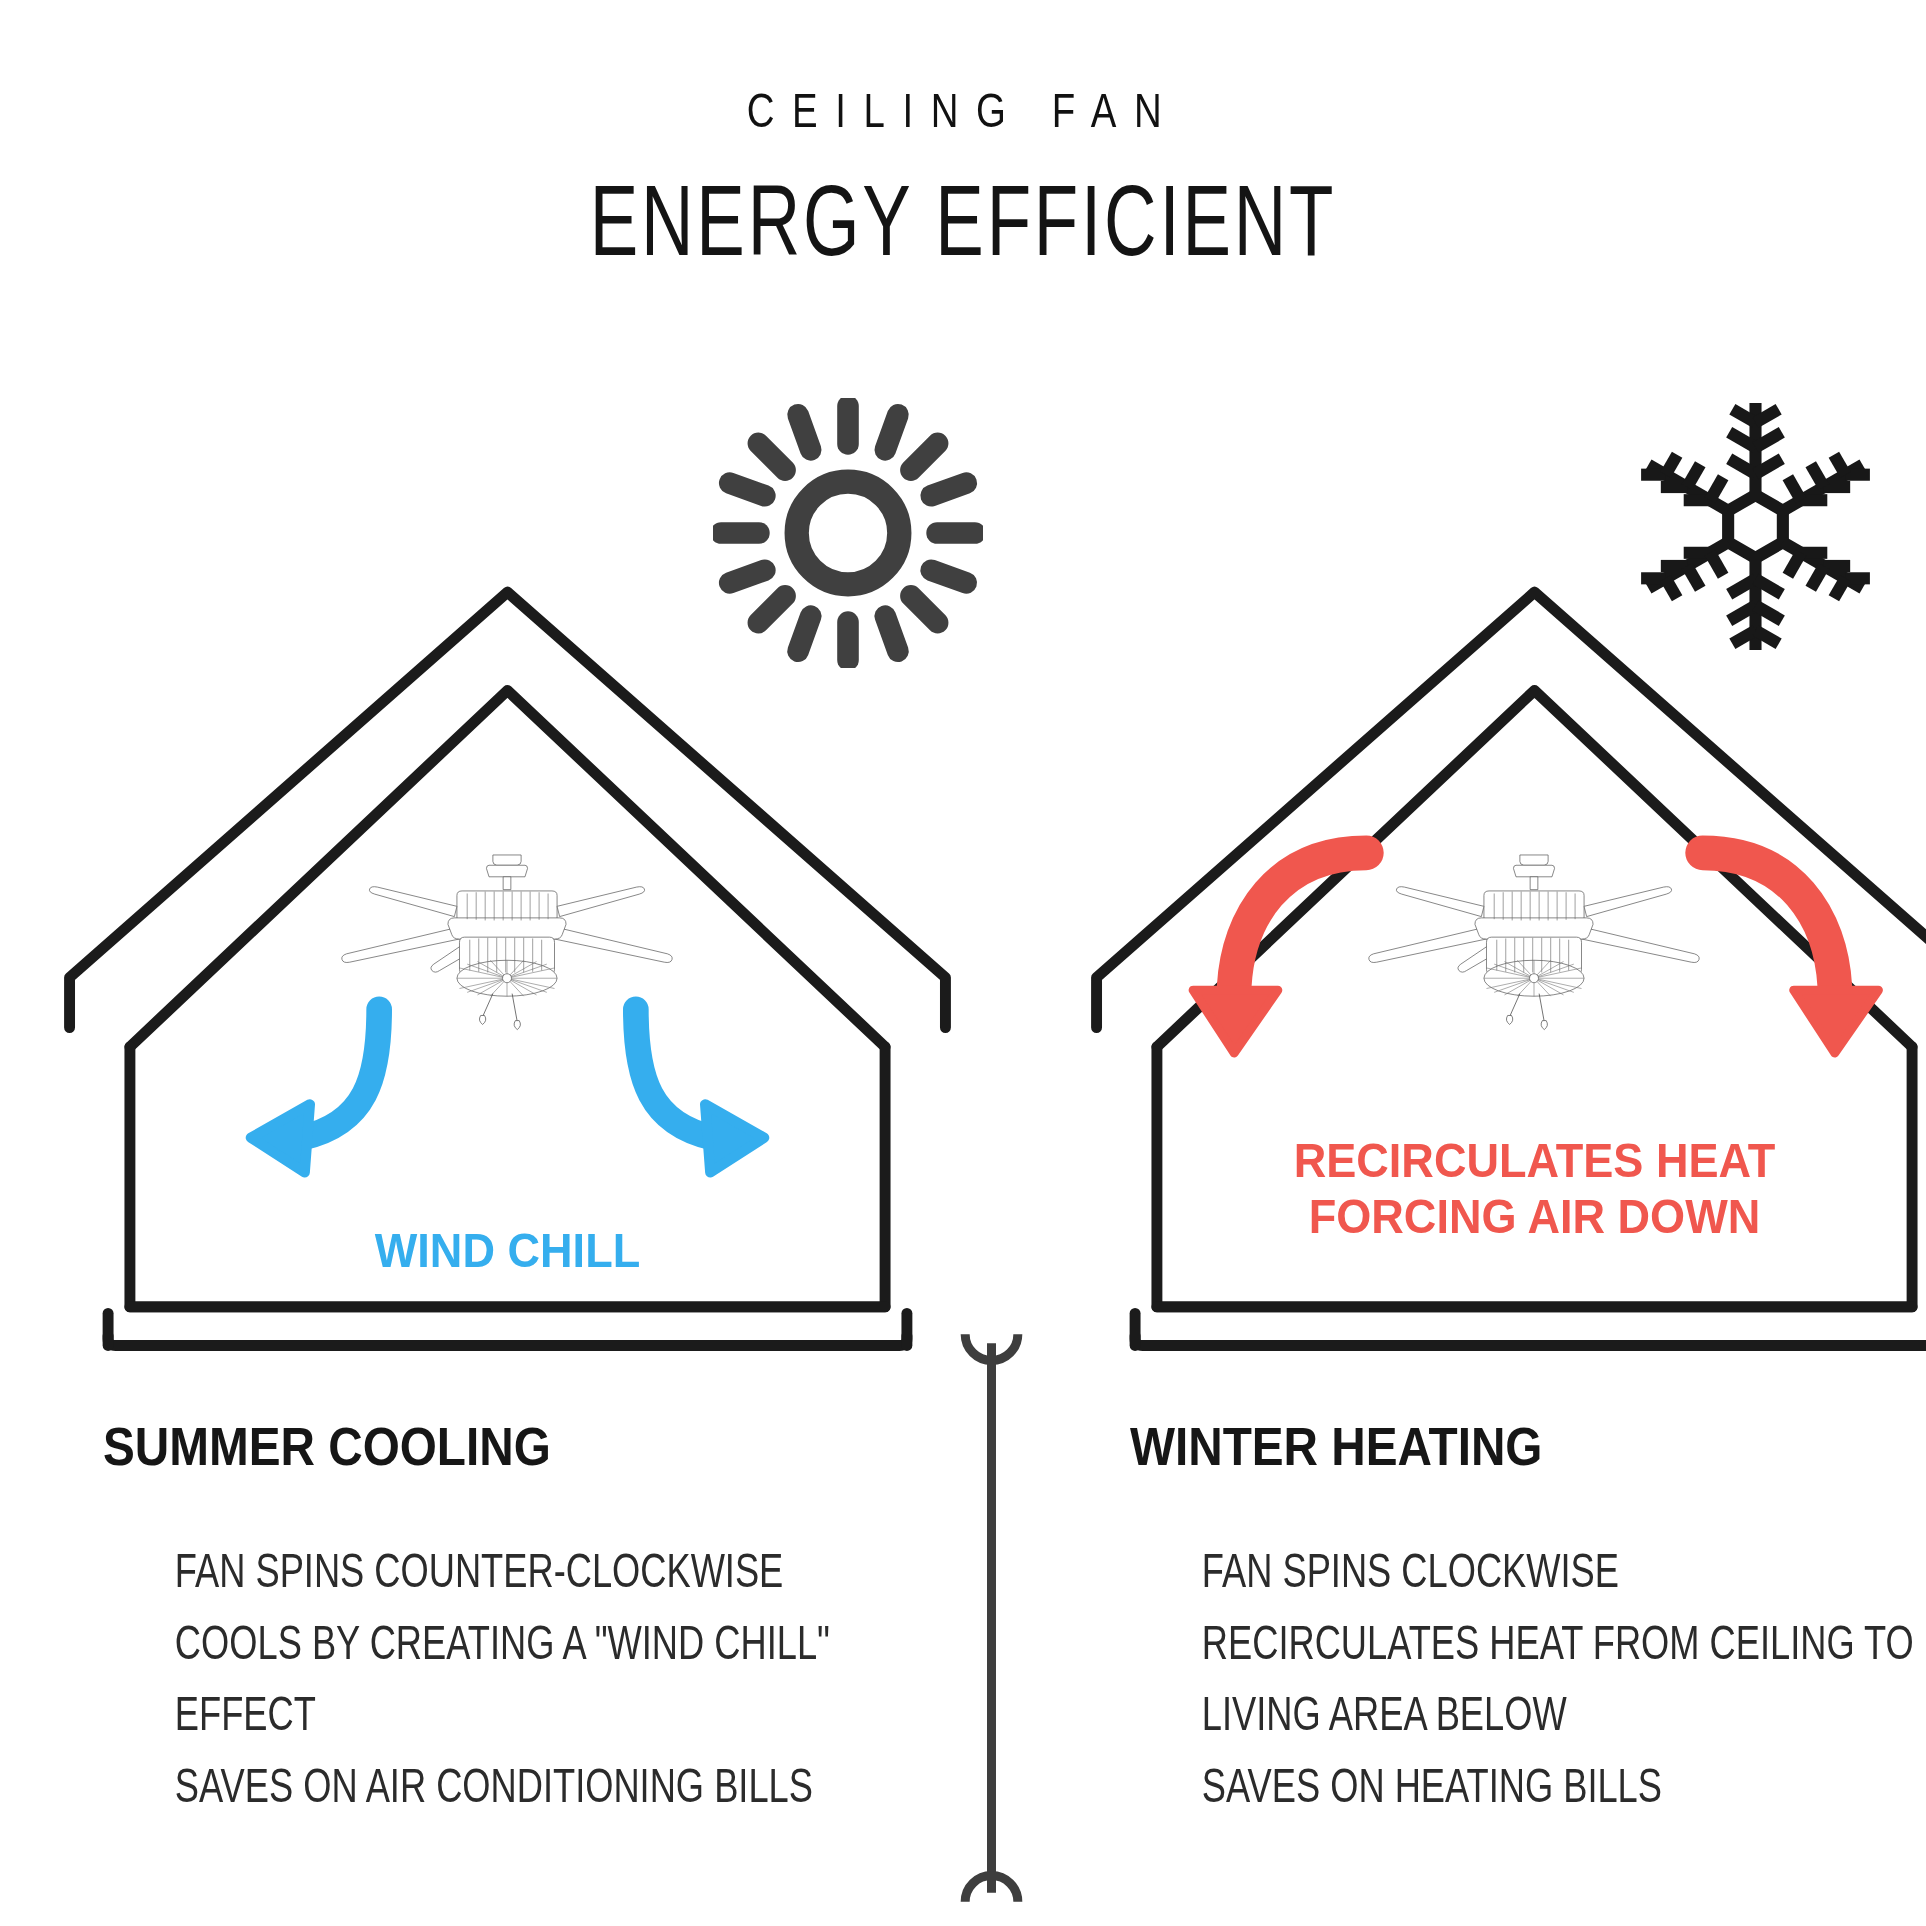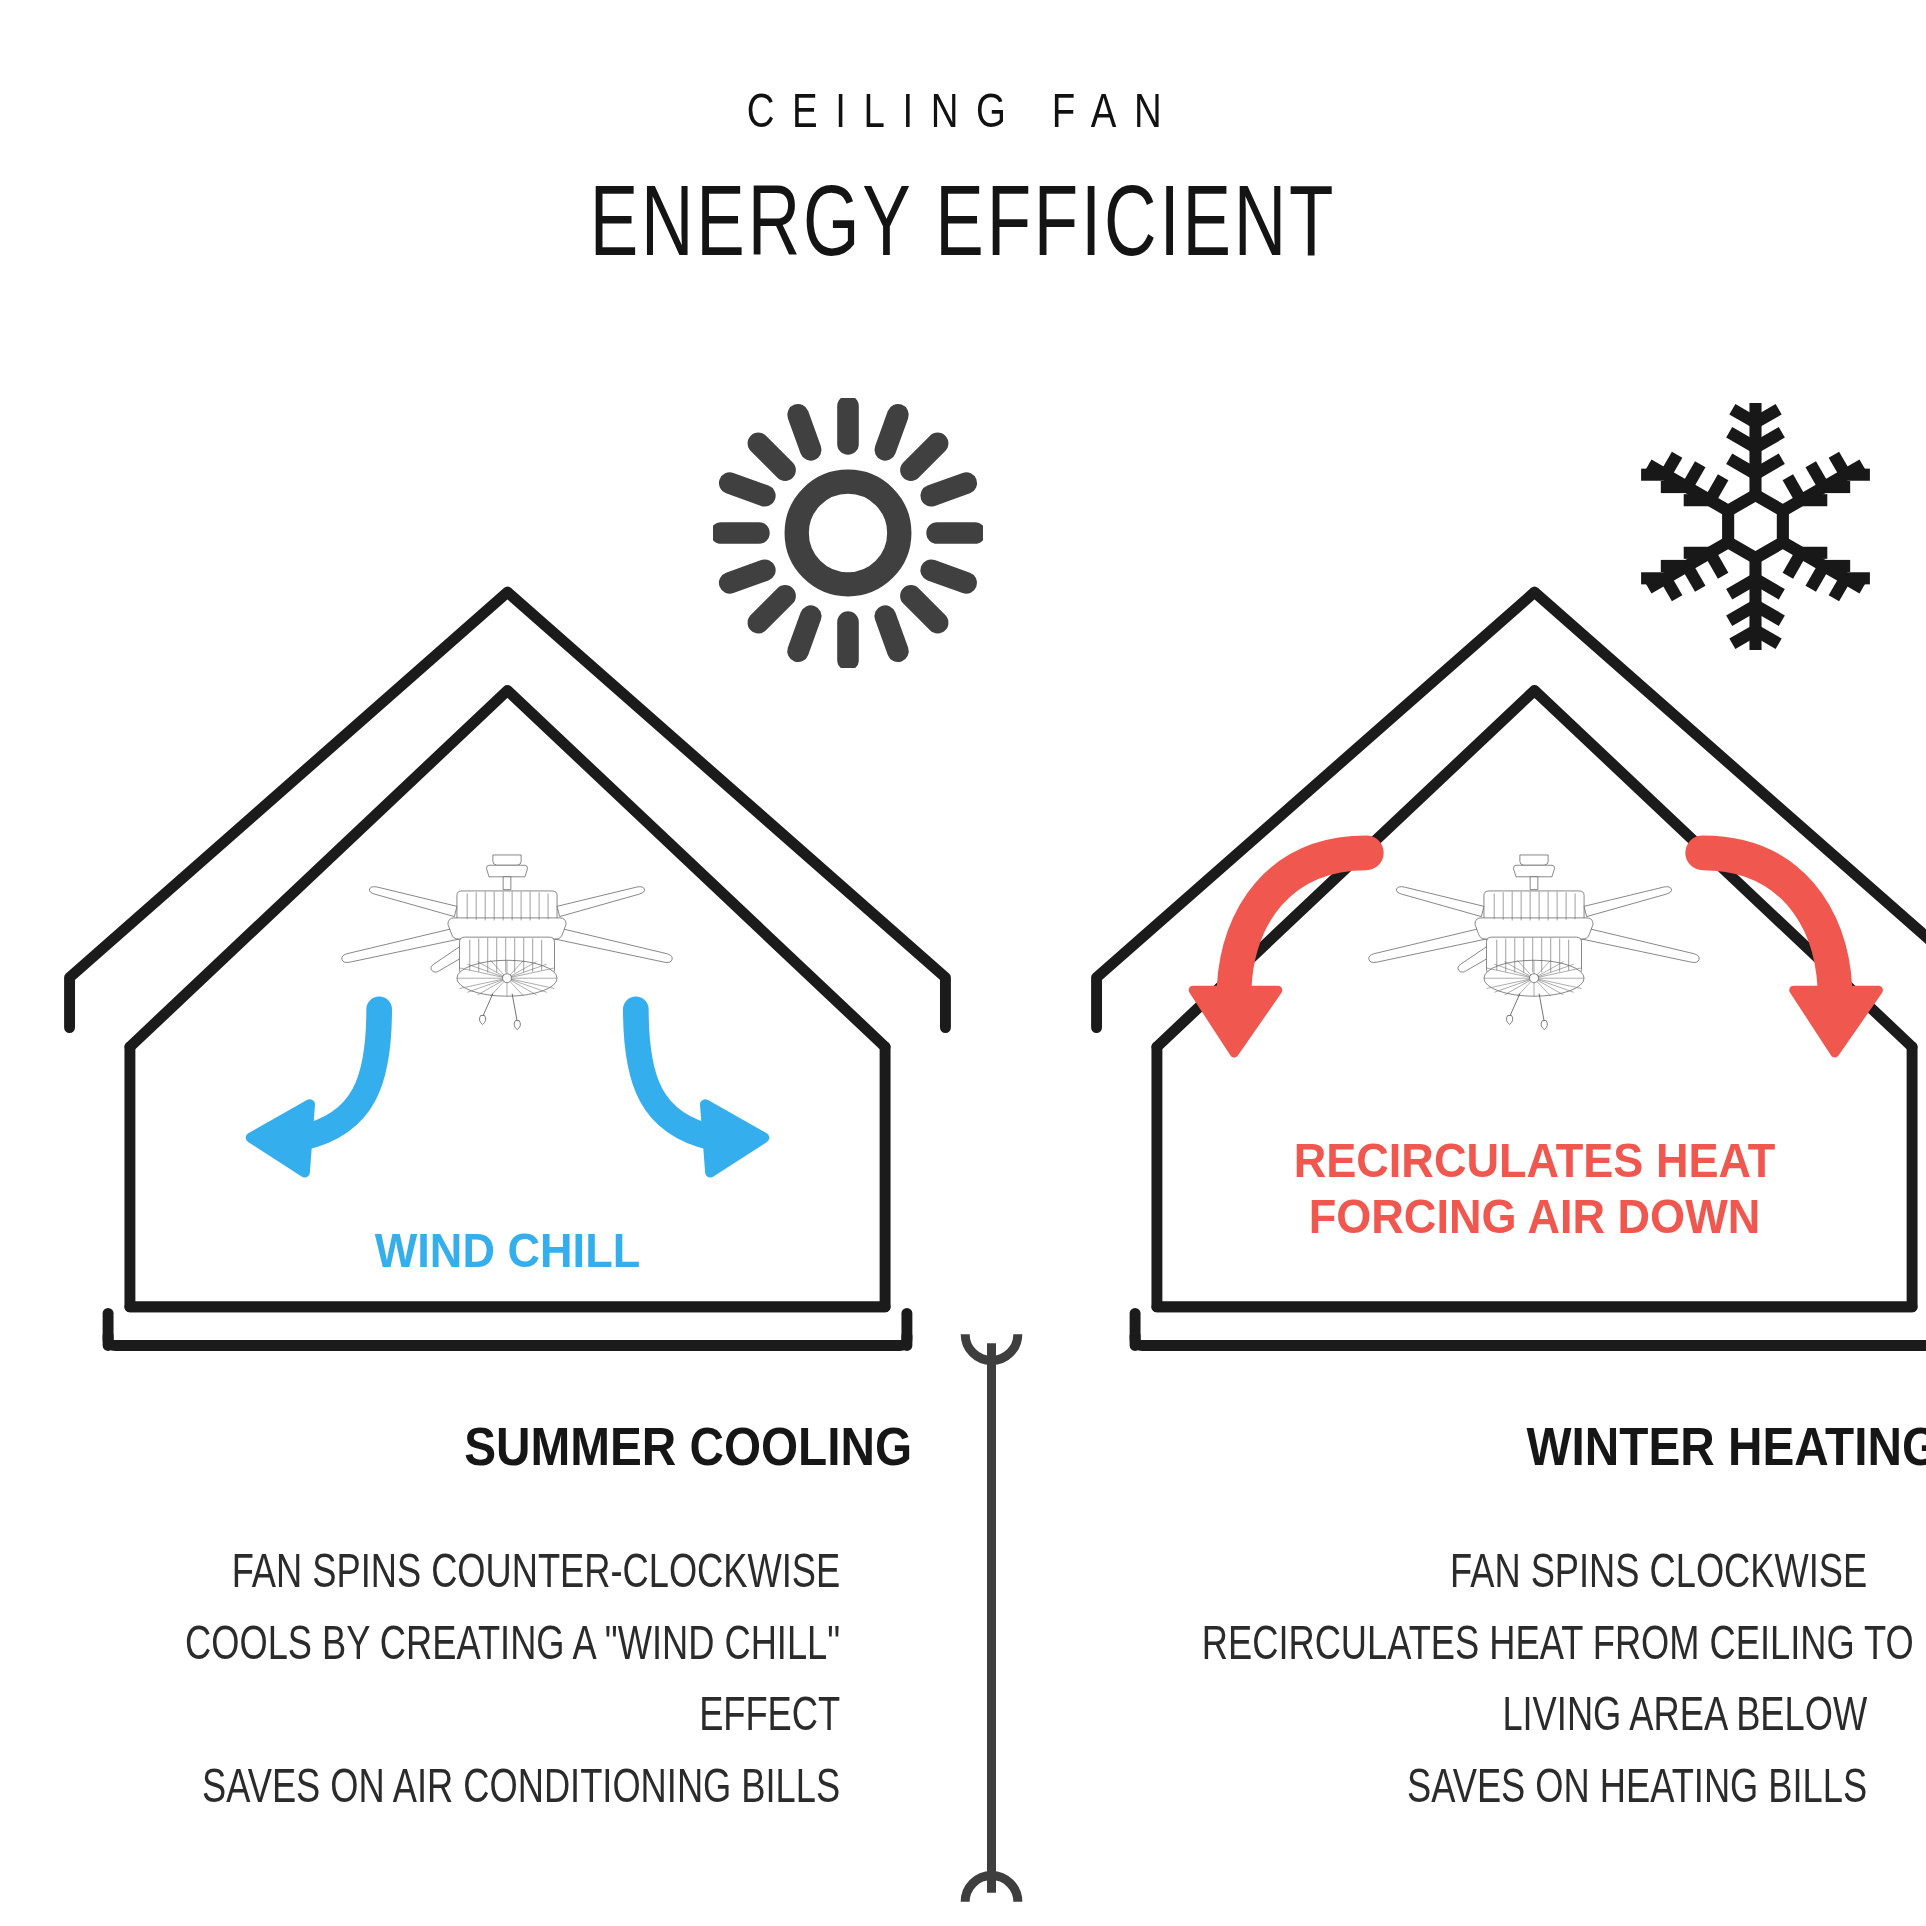--- a/index.html
+++ b/index.html
@@ -53,21 +53,21 @@
   }
   .callout.blue{left:58px;top:1223px;font-size:49px;color:#35AEEE;transform:scaleX(0.92);}
   .callout.red{left:1085px;top:1133px;font-size:49px;color:#F0574E;transform:scaleX(0.92);}
   .callout .ln{display:block;white-space:nowrap;}
 
   
   .divider{position:absolute;left:949px;top:1329px;width:85px;height:578px;}
   .divider svg{display:block;width:100%;height:100%;}
 
   
-  .caption{position:absolute;width:899px;top:1416px;text-align:right;}
+  .caption{position:absolute;width:899px;top:1416px;text-align:left;}
   .caption.left{left:58px;}
   .caption.right{left:1085px;}
   .cap-title{
     font-family:"Liberation Sans",sans-serif;
     font-weight:bold;font-size:53px;letter-spacing:0px;color:#161616;
     transform:scaleX(0.90);transform-origin:center center;white-space:nowrap;
   }
   .cap-body{margin-top:58px;}
   .cap-body .ln{
     display:block;white-space:nowrap;

